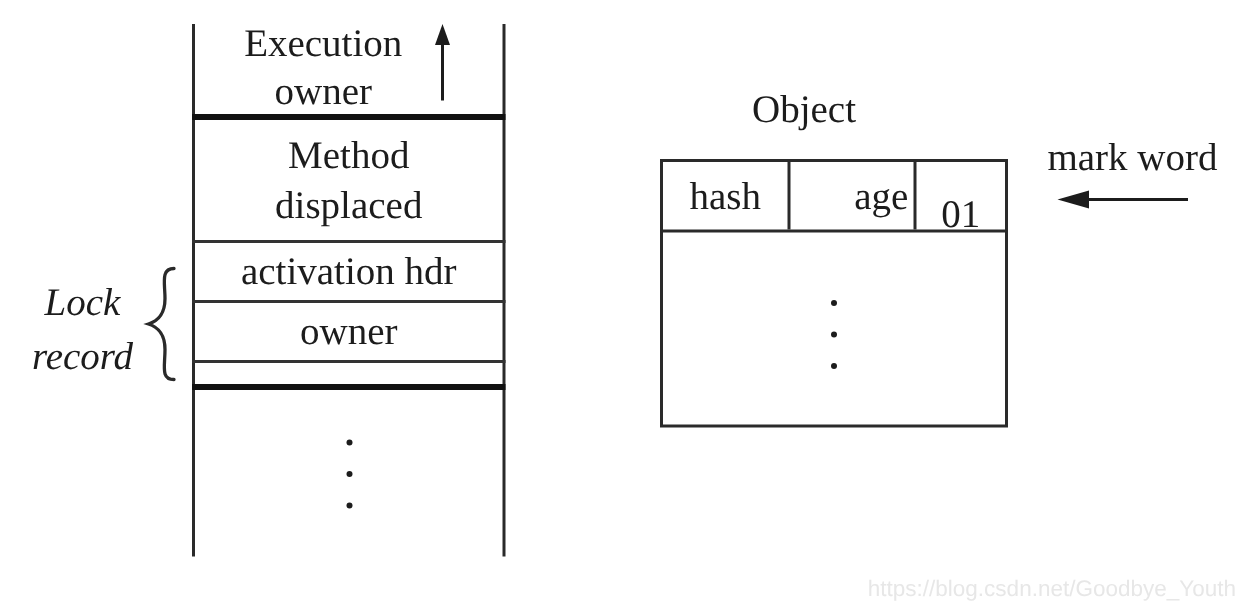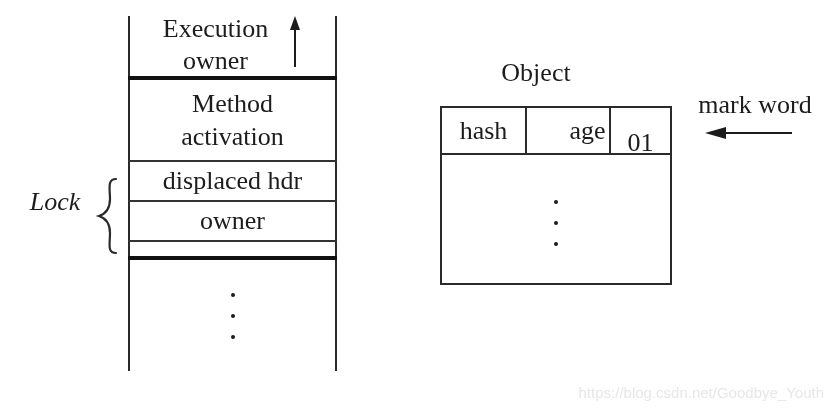--- a/index.html
+++ b/index.html
@@ -156,20 +156,21 @@
     color: #e7e7e7;
   }
 </style>
 </head>
 <body>
 
 <div class="canvas">
 
   <div class="lock-label">
     <div>Lock</div>
+    <div>record</div>
   </div>
 
   <svg class="brace" width="25" height="78" viewBox="0 0 25 78">
     <path d="M22,2 C13,2 16,12 16,22 C16,33 11,37 5,39 C11,41 16,45 16,56 C16,67 13,76 22,76" fill="none" stroke="#2a2a2a" stroke-width="2.2" stroke-linecap="round"></path>
   </svg>
 
   <div class="stack">
     <div class="row header">
       <div class="hdr-text">
         <div>Execution</div>
@@ -178,26 +179,26 @@
       <svg class="up-arrow" width="14" height="52" viewBox="0 0 14 52">
         <line x1="7" y1="51" x2="7" y2="10" stroke="#1c1c1c" stroke-width="2"></line>
         <polygon points="7,0 2,14 12,14" fill="#1c1c1c"></polygon>
       </svg>
     </div>
 
     <div class="div-thick"></div>
 
     <div class="row method">
       <div>Method</div>
-      <div>activation</div>
+      <div>displaced</div>
     </div>
 
     <div class="div-thin"></div>
 
-    <div class="row slot">displaced hdr</div>
+    <div class="row slot">activation hdr</div>
 
     <div class="div-thin"></div>
 
     <div class="row slot">owner</div>
 
     <div class="div-thin"></div>
 
     <div class="row empty"></div>
 
     <div class="div-thick"></div>

